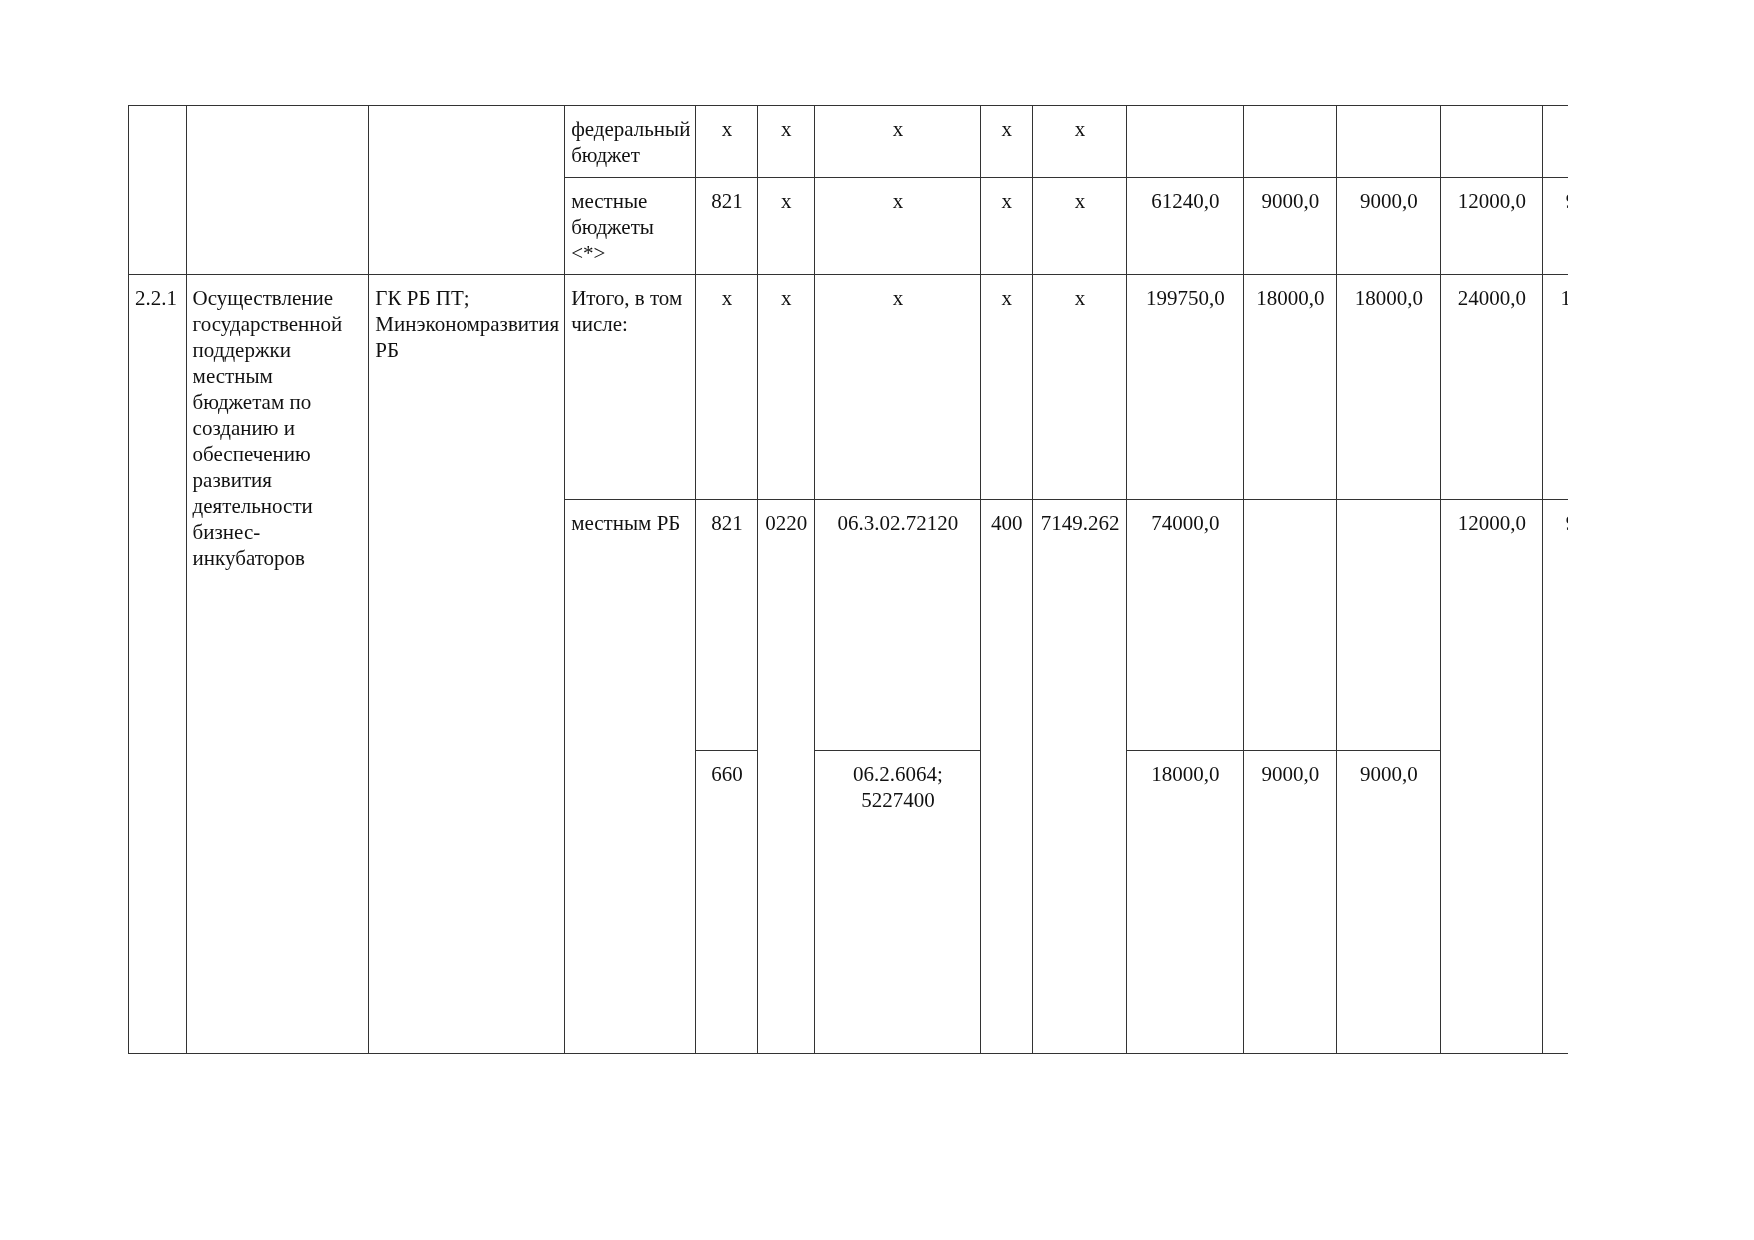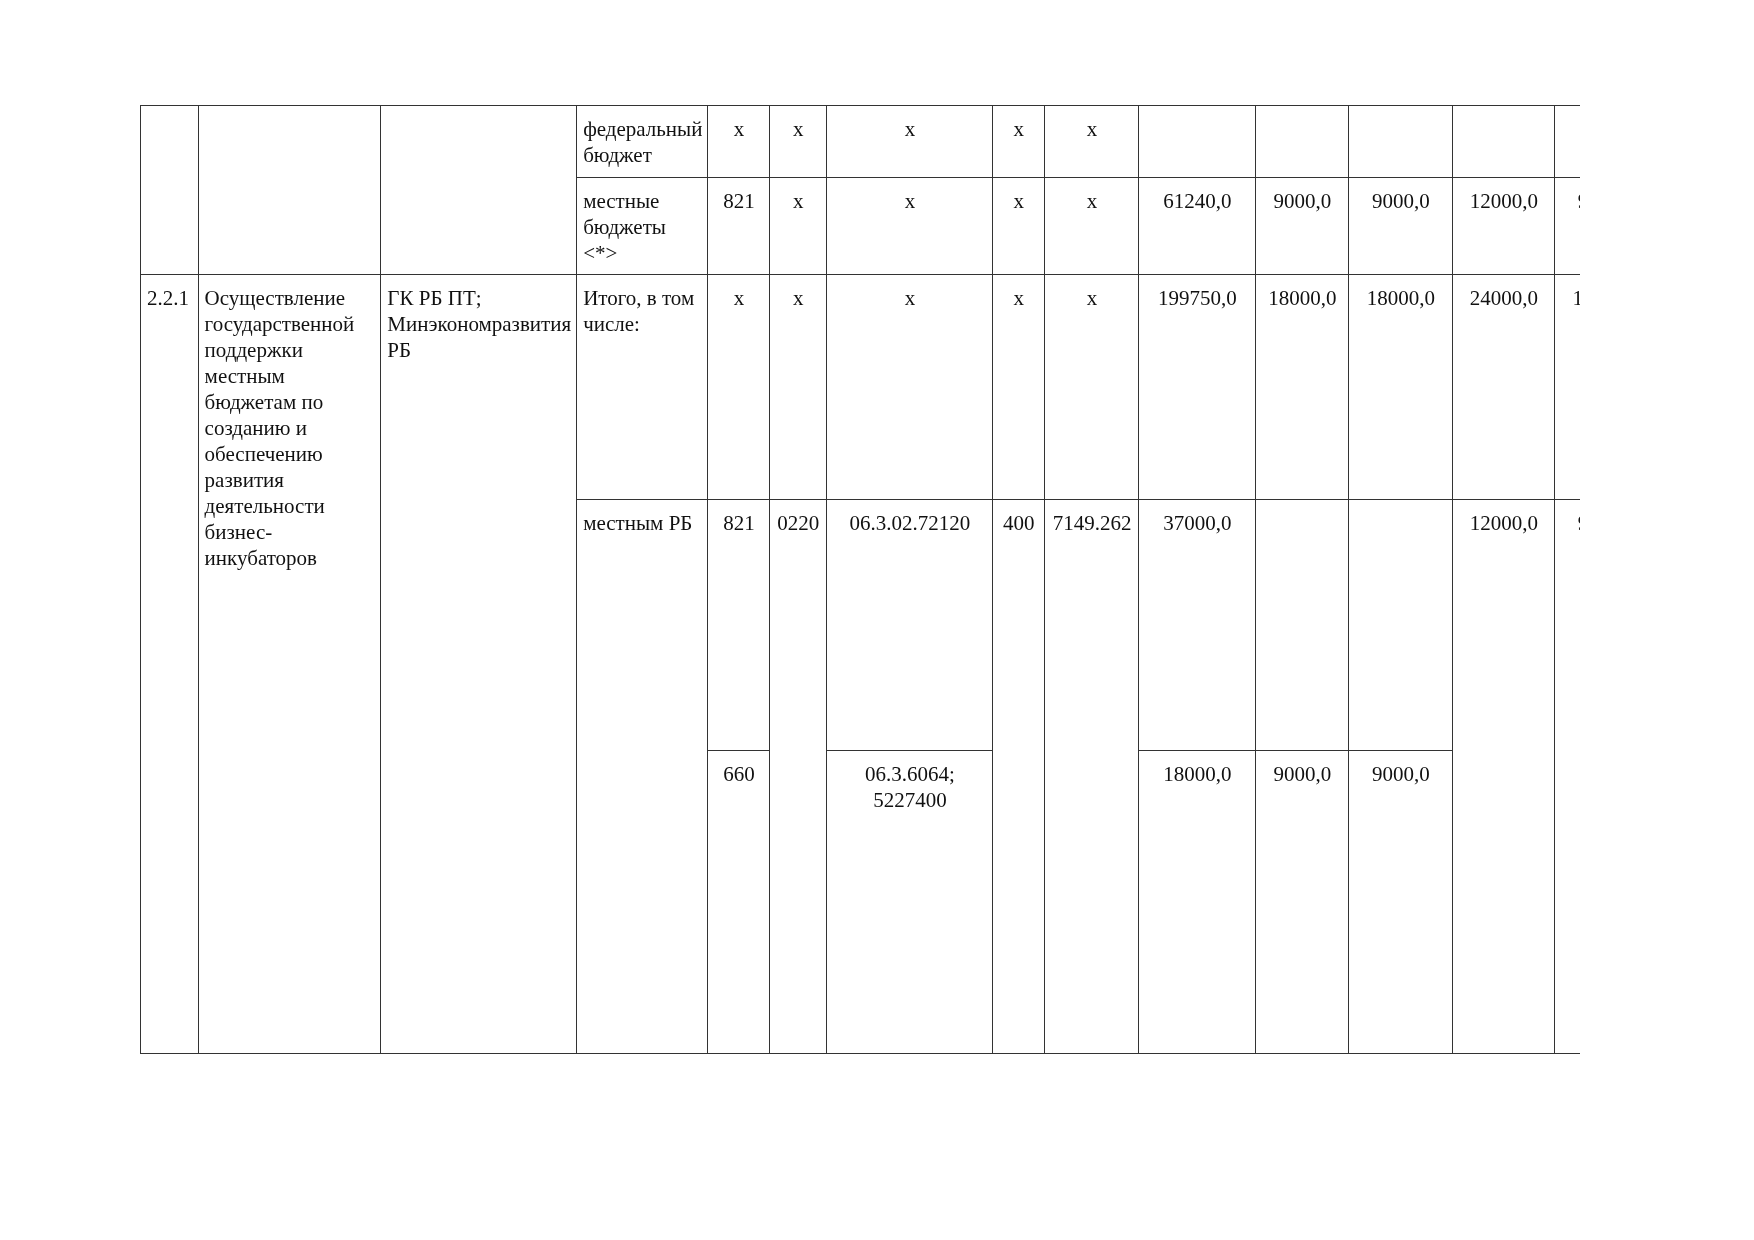--- a/index.html
+++ b/index.html
@@ -1,18 +1,18 @@
 <!DOCTYPE html>
 <html><head>
 <meta charset="utf-8">
 <style>
   html, body { margin: 0; padding: 0; background: #ffffff; }
   body { width: 1754px; height: 1240px; position: relative; overflow: hidden;
          font-family: "Liberation Serif", "DejaVu Serif", serif; color: #111; }
-  .page { position: absolute; left: 12px; top: 0; width: 1646px; height: 1240px; }
+  .page { position: absolute; left: 0; top: 0; width: 1646px; height: 1240px; }
   table.budget { position: absolute; left: 128px; top: 105px; border-collapse: collapse;
                  table-layout: fixed; font-size: 21px; line-height: 26px; }
   table.budget td { border: 1.5px solid #333; vertical-align: top; padding: 10px 5px 0 6px;
                     overflow: hidden; word-wrap: break-word; }
   td.c { text-align: center; }
   td.l { text-align: left; }
   .clip { position: absolute; left: 1568px; top: 0; width: 186px; height: 1240px; background: #fff; }
 </style>
 </head>
 <body>
@@ -85,30 +85,30 @@
     <td class="c">18000,0</td>
   </tr>
 
   <tr style="height:251px">
     <td rowspan="2" class="l">местным РБ</td>
     <td class="c">821</td>
     <td rowspan="2" class="c">0220</td>
     <td class="c">06.3.02.72120</td>
     <td rowspan="2" class="c">400</td>
     <td rowspan="2" class="c">7149.262</td>
-    <td class="c">37000,0</td>
+    <td class="c">74000,0</td>
     <td class="c"></td>
     <td class="c"></td>
     <td rowspan="2" class="c">12000,0</td>
     <td rowspan="2" class="c">9000,0</td>
   </tr>
 
   <tr style="height:303px">
     <td class="c">660</td>
-    <td class="c">06.3.6064; 5227400</td>
+    <td class="c">06.2.6064; 5227400</td>
     <td class="c">18000,0</td>
     <td class="c">9000,0</td>
     <td class="c">9000,0</td>
   </tr>
 </tbody>
     </table>
 <div class="clip"></div>
 </div>
 
 </body></html>

